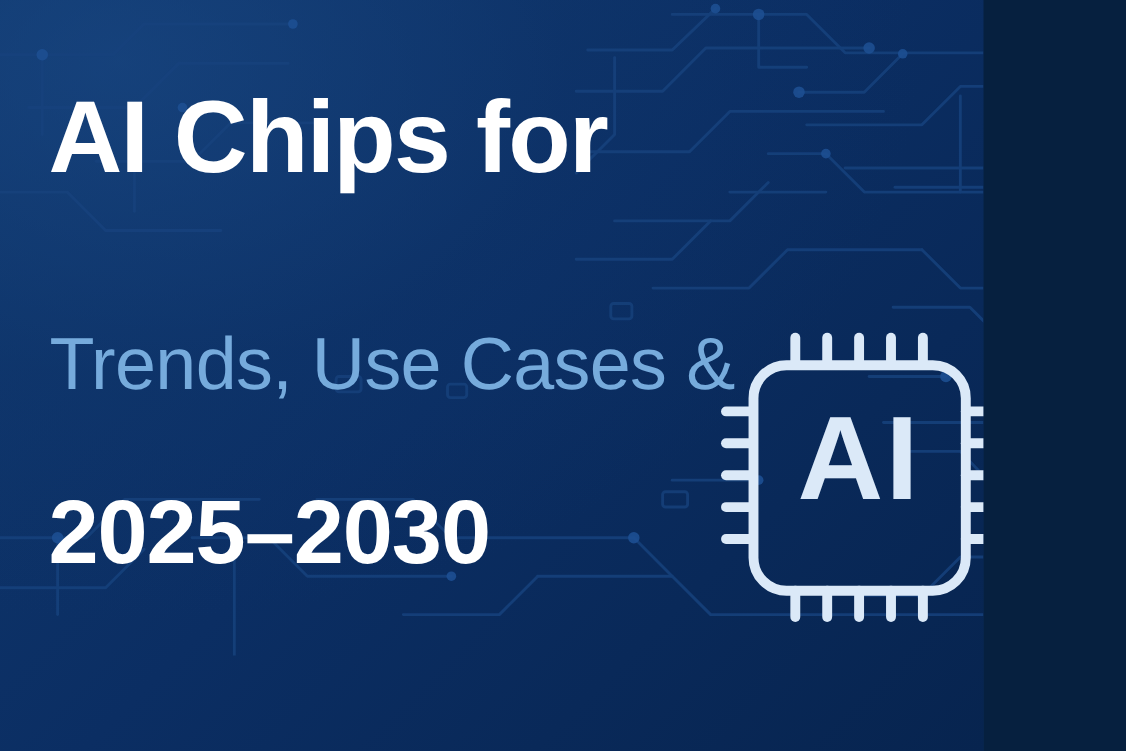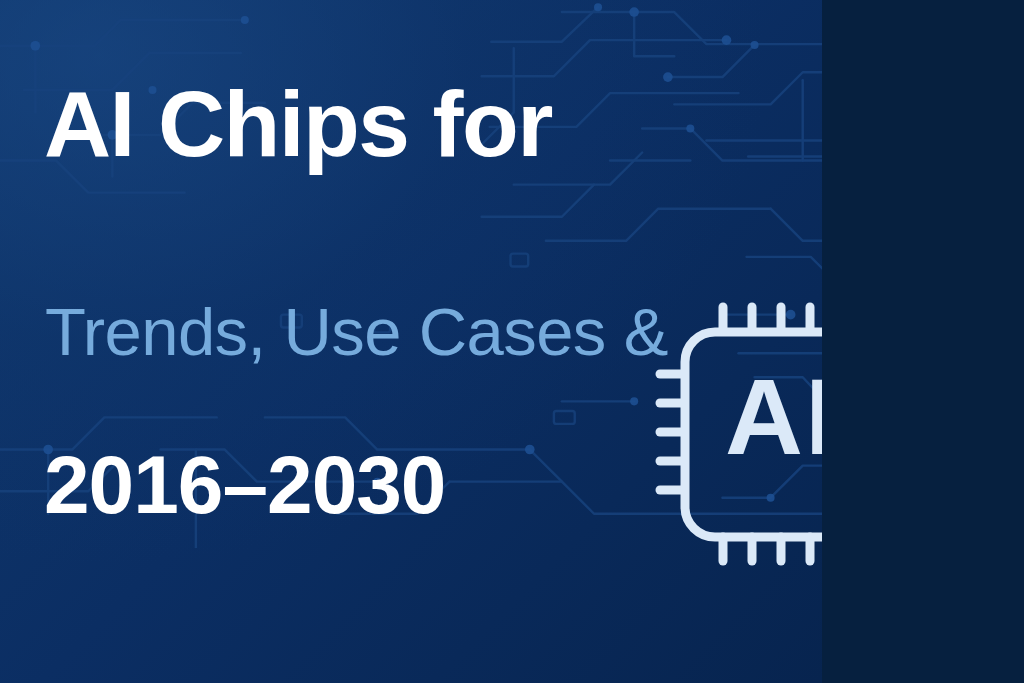--- a/index.html
+++ b/index.html
@@ -2,21 +2,21 @@
 <html><head>
 <meta charset="utf-8">
 <style>
   html, body {
     margin: 0;
     padding: 0;
     background: #06203f;
   }
   #canvas {
     position: relative;
-    width: 822px;
+    width: 894px;
     height: 683px;
     overflow: hidden;
     background: #0b2e63;
     font-family: "Liberation Sans", sans-serif;
     -webkit-font-smoothing: antialiased;
   }
   
   #bg-gradient {
     position: absolute;
     inset: 0;
@@ -169,21 +169,21 @@
   <div class="content">
 
     <div class="title-block">
       <div class="title-line">AI Chips for</div>
     </div>
 
     <div class="subtitle-block">
       <div class="subtitle-line">Trends, Use Cases &amp;</div>
     </div>
 
-    <div class="years">2016–2030</div>
+    <div class="years">2025–2030</div>
 
     <div class="chip-wrap">
       <svg class="chip-svg" viewBox="0 0 280 290" aria-hidden="true">
         <g stroke="#dbe9f8" stroke-width="9" stroke-linecap="round" fill="none">
 
           <line x1="83" y1="18" x2="83" y2="42"></line>
           <line x1="112" y1="18" x2="112" y2="42"></line>
           <line x1="141" y1="18" x2="141" y2="42"></line>
           <line x1="170" y1="18" x2="170" y2="42"></line>
           <line x1="199" y1="18" x2="199" y2="42"></line>

